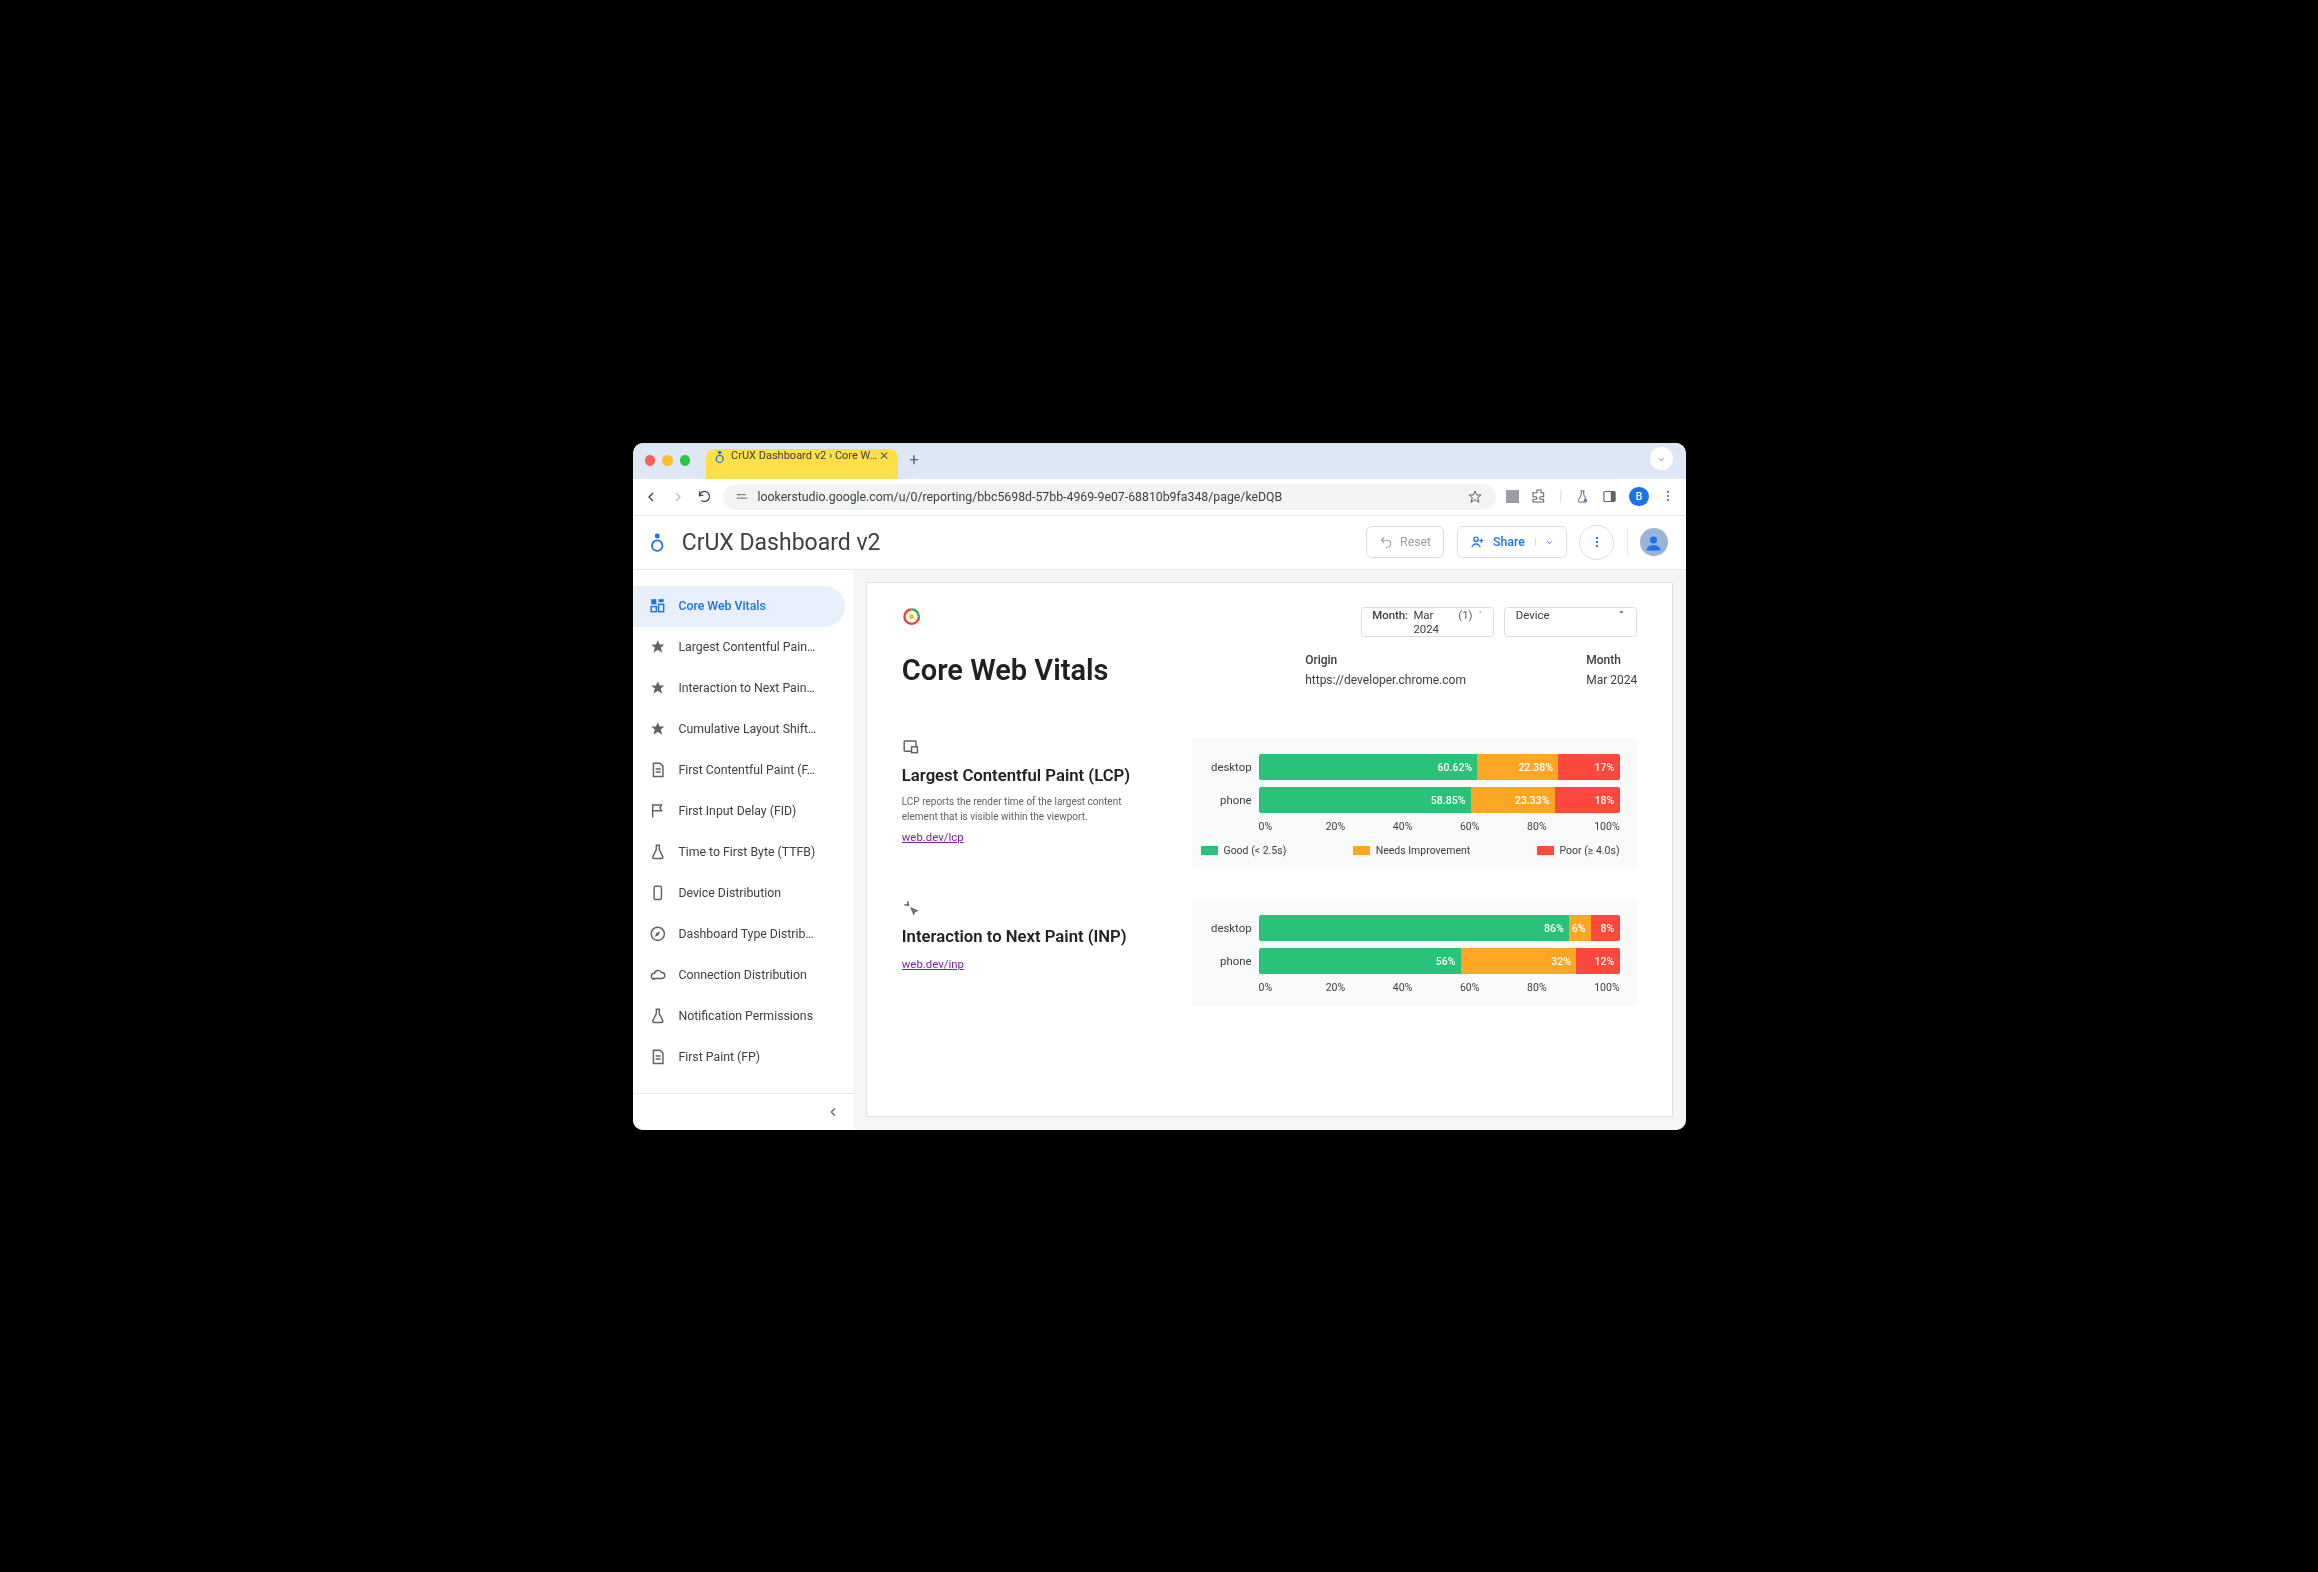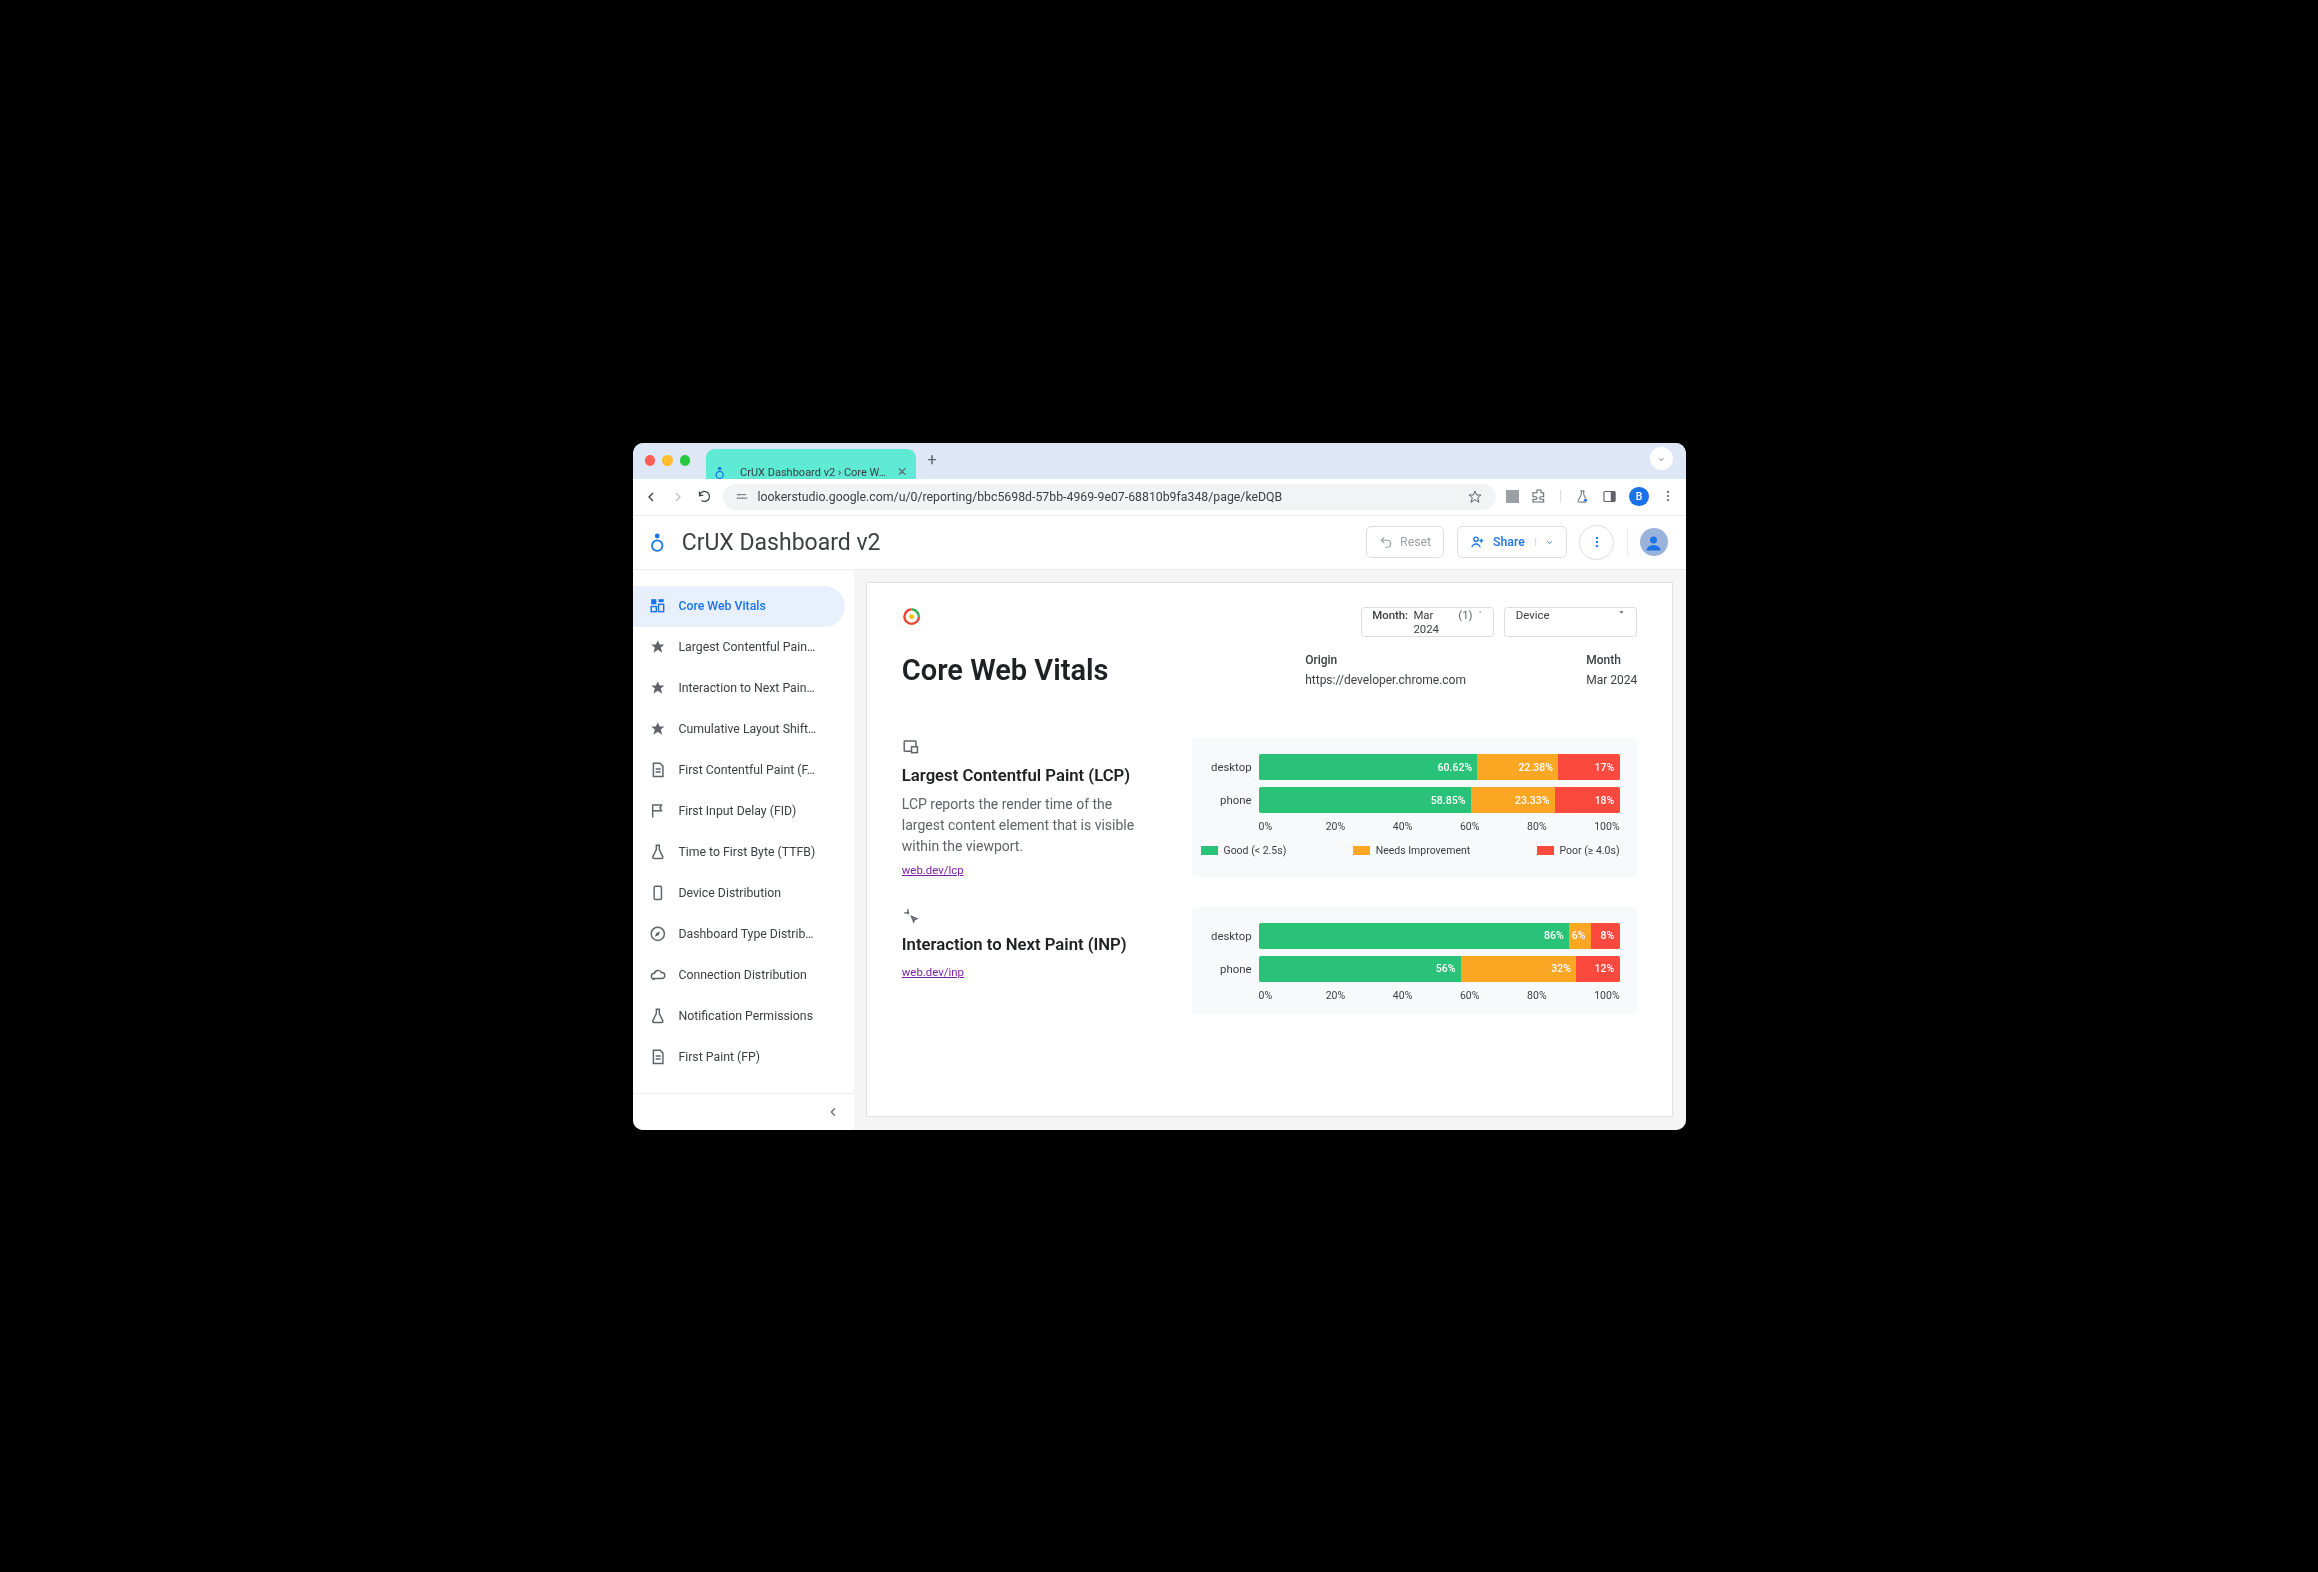--- a/index.html
+++ b/index.html
@@ -3,21 +3,21 @@
 <meta charset="utf-8">
 <style>
   *{box-sizing:border-box;margin:0;padding:0;font-family:'Google Sans',Roboto,Arial,sans-serif}
   body{background:#000;display:flex;align-items:center;justify-content:center;min-height:100vh;padding:26px}
   .window{width:1053px;height:687px;background:#fff;border-radius:10.5px;overflow:hidden;display:flex;flex-direction:column;box-shadow:0 8.8px 35px rgba(0,0,0,.5)}
   
   .titlebar{background:#dde7f6;height:36px;display:flex;align-items:flex-end;padding-left:12.3px}
   .traffic{display:flex;gap:7px;align-self:center;margin-right:16px}
   .dot{width:10.5px;height:10.5px;border-radius:50%}
   .dot.r{background:#ff5f57}.dot.y{background:#febc2e}.dot.g{background:#28c840}
-  .tab{background:#5eead4;height:30px;border-radius:8.8px 8.8px 0 0;display:flex;align-items:flex-end;padding:0 8.8px;gap:11px;font-size:11px;color:#3c4043;min-width:158px}
+  .tab{background:#fde047;height:30px;border-radius:8.8px 8.8px 0 0;display:flex;align-items:flex-start;padding:0 8.8px;gap:2px;font-size:11px;color:#3c4043;min-width:158px}
   .tab .x{margin-left:auto;color:#5f6368;font-size:12.3px}
   .newtab{width:24.6px;height:24.6px;display:flex;align-items:center;justify-content:center;color:#5f6368;font-size:16px;margin-left:3.5px;align-self:center;margin-bottom:2.6px}
   .tabspace{flex:1}
   .chev-pill{width:23px;height:23px;border-radius:11.4px;background:#fff;display:flex;align-items:center;justify-content:center;margin-right:12.3px;align-self:center;margin-bottom:3.5px}
   .addrbar{height:37px;display:flex;align-items:center;padding:0 10.5px;gap:10.5px;border-bottom:0.9px solid #e8eaed;background:#fff}
   .nav-ico{width:16px;color:#5f6368;display:flex;justify-content:center}
   .omnibox{flex:1;height:26px;background:#f1f3f4;border-radius:14px;display:flex;align-items:center;padding:0 12.3px;gap:8.8px;font-size:12.3px;color:#3c4043}
   .omnibox .url{flex:1}
   .ext-row{display:flex;align-items:center;gap:12.3px;color:#5f6368}
   .ext-row .sq{width:12.3px;height:12.3px;background:#9aa0a6}
@@ -52,21 +52,21 @@
   .filter .cnt{color:#5f6368;margin-left:14px}
   .report-head{display:flex;gap:53px;margin-bottom:51px}
   .report-title{font-size:29px;font-weight:600;color:#202124;flex:1}
   .meta{font-size:12px}
   .meta .m-lbl{color:#3c4043;font-weight:500;margin-bottom:5.3px}
   .meta .m-val{color:#3c4043}
   .metric{display:flex;gap:35px;margin-bottom:30px}
   .metric-left{width:255px}
   .metric-ico{color:#5f6368;margin-bottom:10.5px}
   .metric-title{font-size:16.7px;font-weight:600;color:#202124;margin-bottom:8.8px}
-  .metric-desc{font-size:14px;color:#5f6368;line-height:1.5;margin-bottom:3.5px}
+  .metric-desc{font-size:10px;color:#5f6368;line-height:1.5;margin-bottom:3.5px}
   .metric-link{font-size:11.4px;color:#7b1fa2;text-decoration:underline}
   .chart-card{flex:1;background:#f8f9fa;border-radius:3.5px;padding:16px 17.6px 12.3px 8.8px}
   .bar-row{display:flex;align-items:center;margin-bottom:7px;gap:7px}
   .bar-label{width:51px;text-align:right;font-size:11.4px;color:#3c4043}
   .bar-track{flex:1;height:26px;display:flex;border-radius:1.8px;overflow:hidden}
   .seg{display:flex;align-items:center;justify-content:flex-end;padding-right:5.3px;font-size:10.5px;color:#fff;font-weight:500}
   .seg.g{background:#2ac278}.seg.y{background:#fba724}.seg.r{background:#fb493e}
   .axis{display:flex;margin-left:58px;font-size:10.5px;color:#3c4043;margin-top:3.5px}
   .axis span{flex:1;text-align:left}
   .axis span:last-child{text-align:right;flex:0 0 auto}

